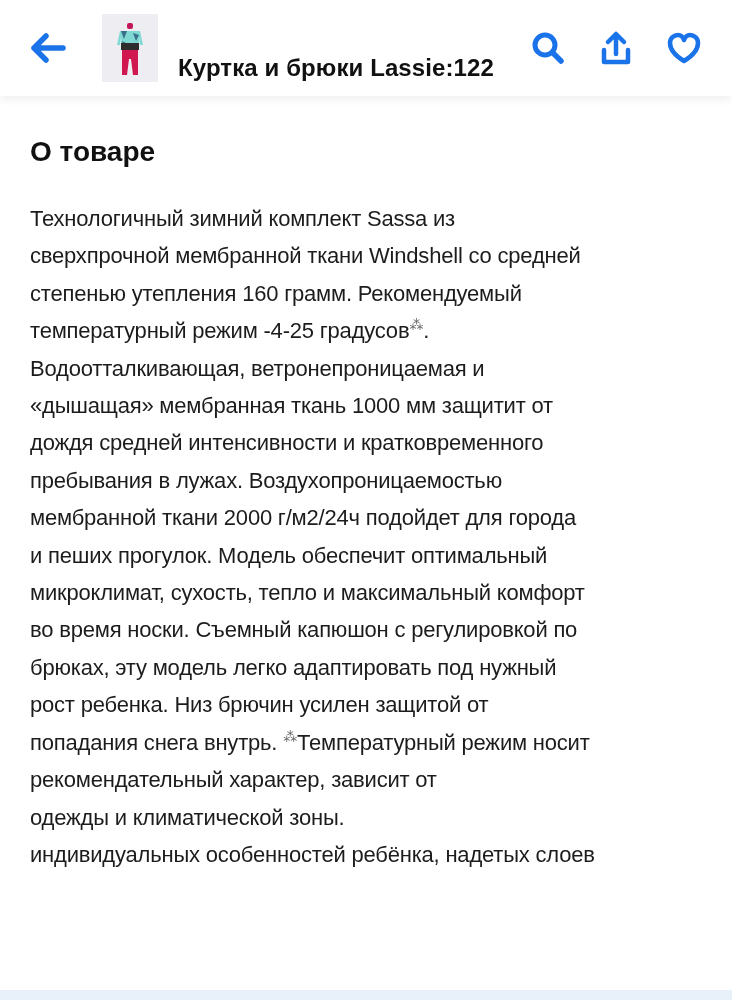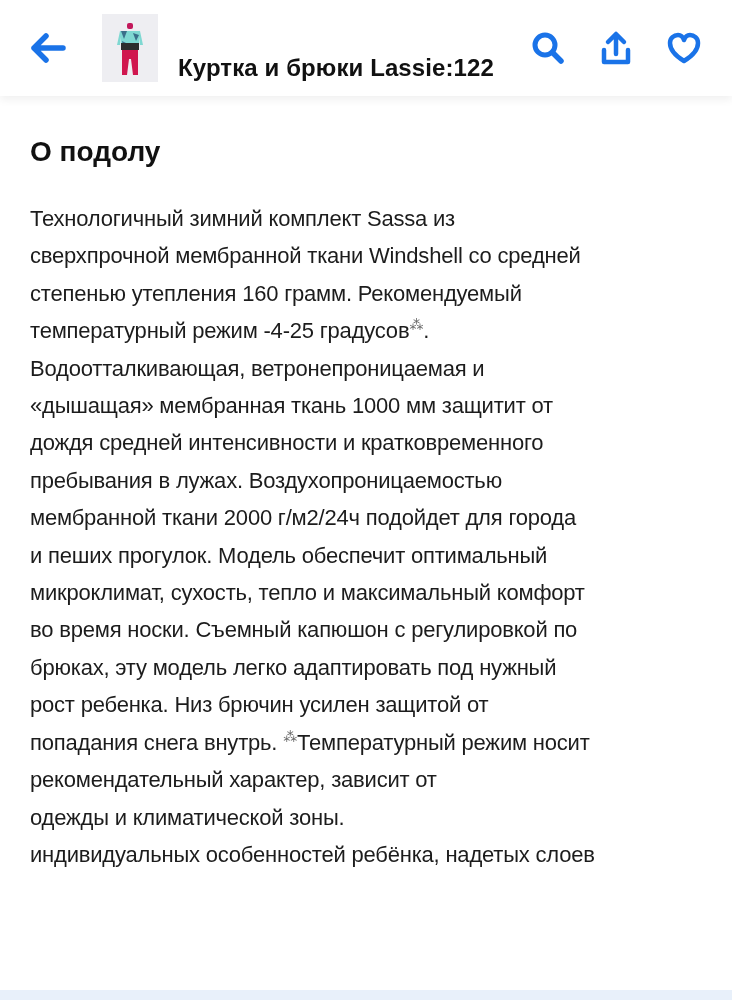--- a/index.html
+++ b/index.html
@@ -91,21 +91,21 @@
     </svg>
   </div>
   <div class="icon-btn" style="left:664px;">
     <svg width="36" height="34" viewBox="0 0 36 34">
       <path d="M18 30 C8 24 4 19 4 12 C4 7 8 4 12 4 C15 4 17 6 18 9 C19 6 21 4 24 4 C28 4 32 7 32 12 C32 19 28 24 18 30 Z" stroke="#1a73e8" stroke-width="4.5" fill="none" stroke-linejoin="round"></path>
     </svg>
   </div>
 </div>
 
 <div class="content">
-  <h2 class="section-title">О подолу</h2>
+  <h2 class="section-title">О товаре</h2>
 
   <div class="description">
     <span class="line">Технологичный зимний комплект Sassa из</span>
     <span class="line">сверхпрочной мембранной ткани Windshell со средней</span>
     <span class="line">степенью утепления 160 грамм. Рекомендуемый</span>
     <span class="line"><span>температурный режим -4-25 градусов</span><span class="asterisk">⁂</span><span>.</span></span>
     <span class="line">Водоотталкивающая, ветронепроницаемая и</span>
     <span class="line">«дышащая» мембранная ткань 1000 мм защитит от</span>
     <span class="line">дождя средней интенсивности и кратковременного</span>
     <span class="line">пребывания в лужах. Воздухопроницаемостью</span>

